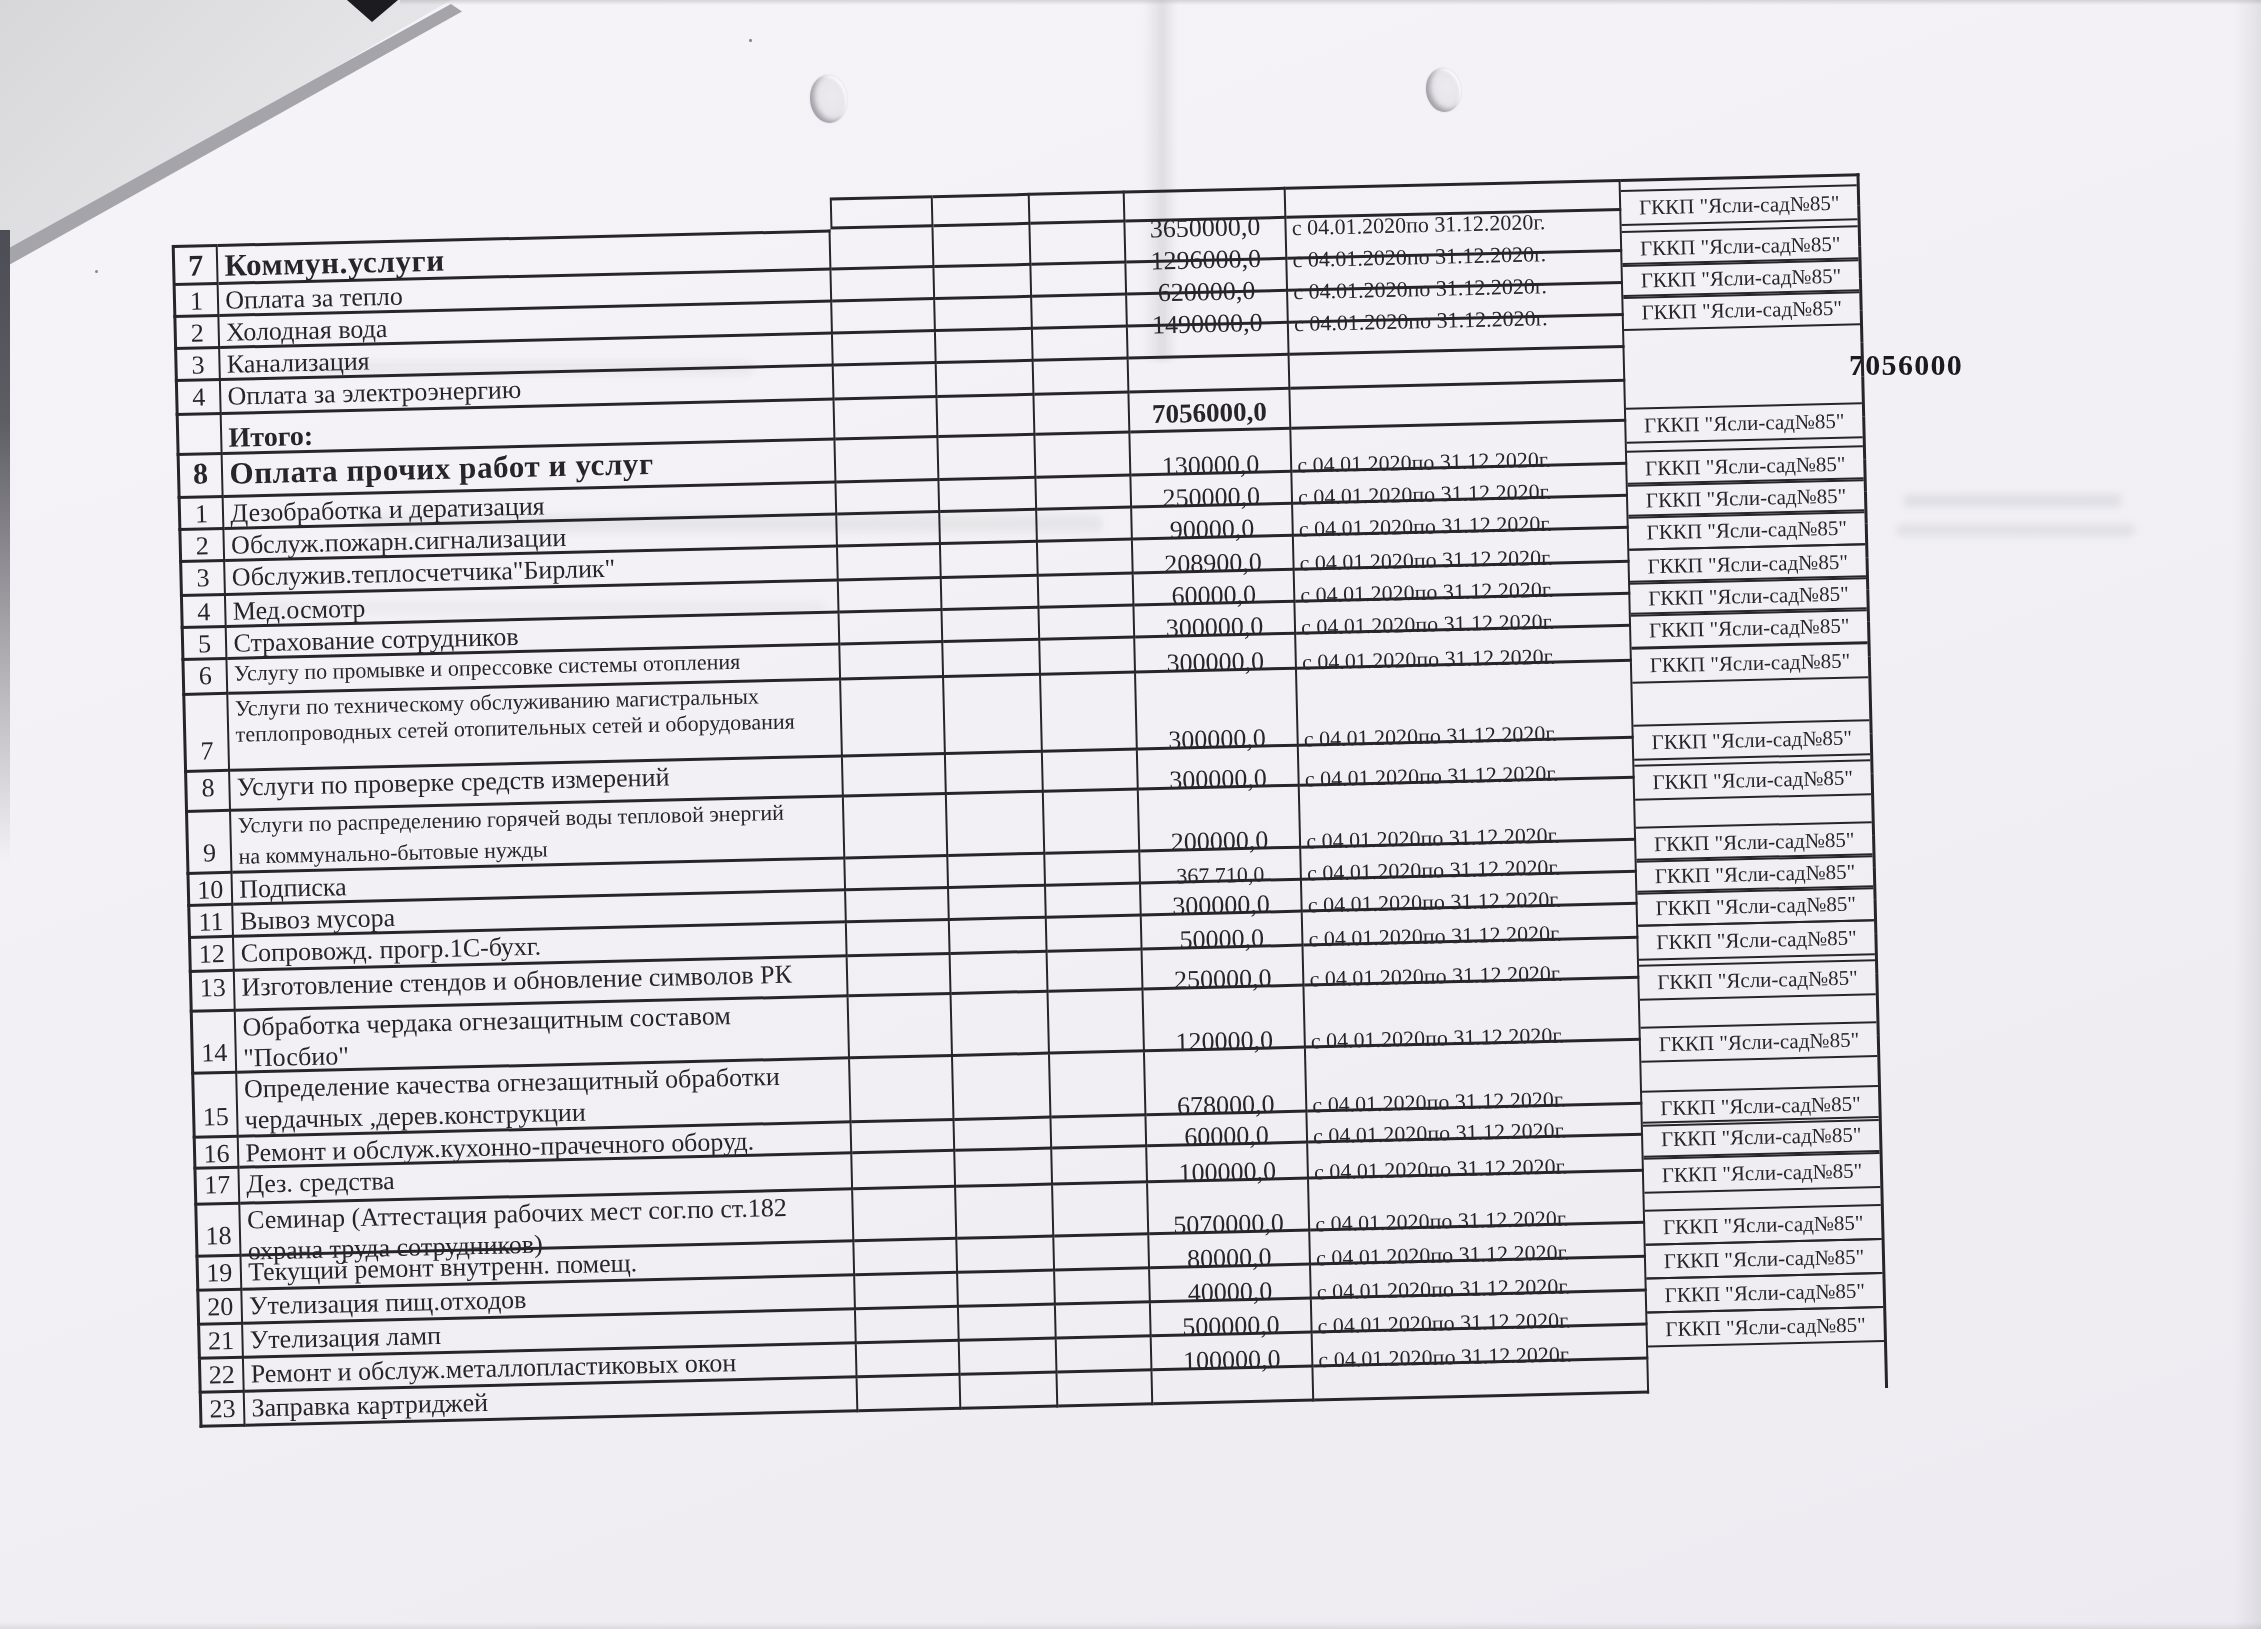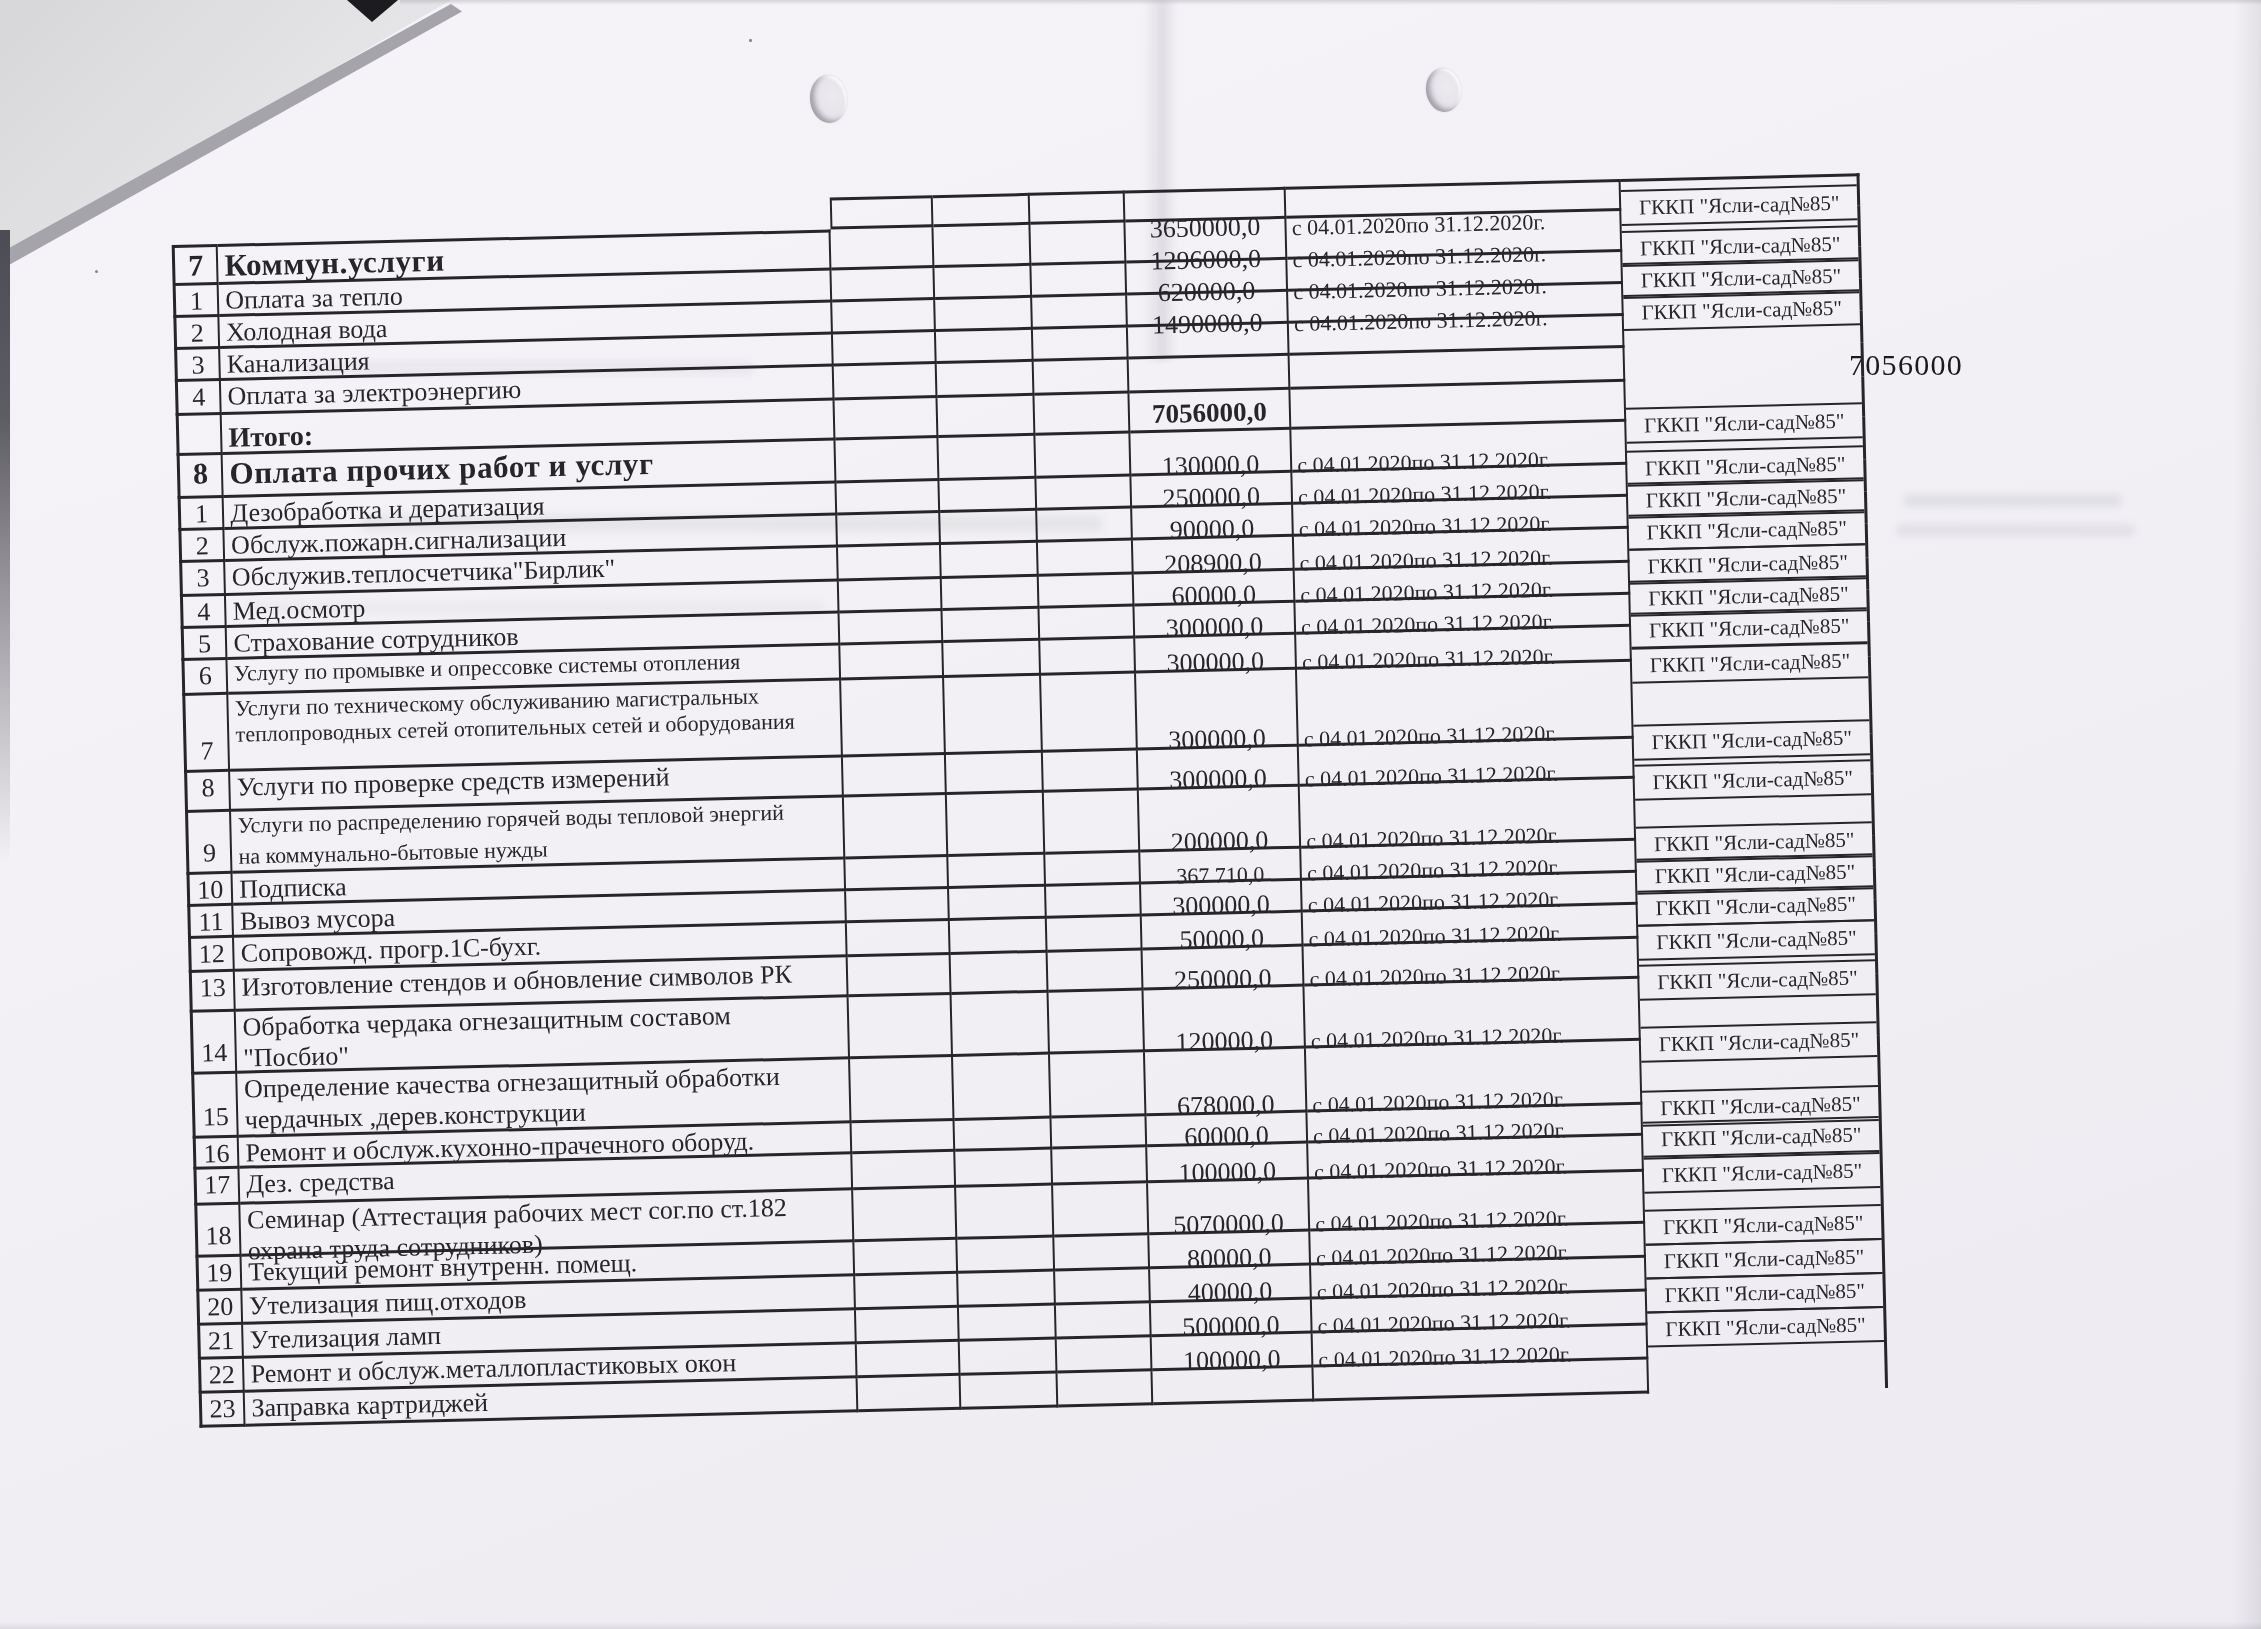--- a/index.html
+++ b/index.html
@@ -66,21 +66,21 @@
   .sm-2{left:303px;top:361px;width:451px;height:14px;background:rgba(110,130,150,.08);}
   .sm-3{left:1903px;top:494px;width:219px;height:13px;background:rgba(110,125,140,.13);}
   .sm-4{left:1896px;top:524px;width:239px;height:11.6px;background:rgba(110,125,140,.12);}
   .sm-5{left:245px;top:601px;width:580px;height:13px;background:rgba(120,140,128,.06);}
   .speck{position:absolute;border-radius:50%;background:rgba(30,30,35,.5);}
   .sp-1{left:95px;top:270px;width:3.2px;height:3.2px;}
   .sp-2{left:749px;top:39px;width:2.6px;height:2.6px;}
   
   .side-total{
     position:absolute;left:1849px;top:348px;
-    font-size:30px;font-weight:normal;letter-spacing:1.3px;color:#1b1b1f;
+    font-size:30px;font-weight:bold;letter-spacing:1.3px;color:#1b1b1f;
   }
   
   .tbl-wrap{
     position:absolute;left:185px;top:193px;width:1691px;
     transform:rotate(-1.35deg);transform-origin:50% 50%;
   }
   .tbl{
     display:grid;
     grid-template-columns:46px 613px 103px 97px 95px 161px 335px 239px;
   }

